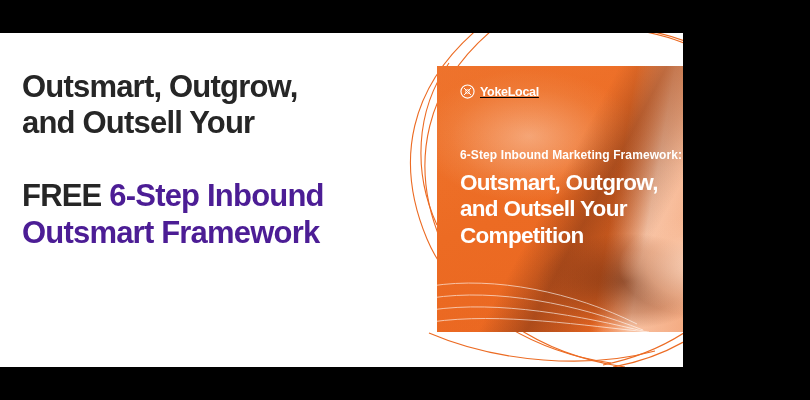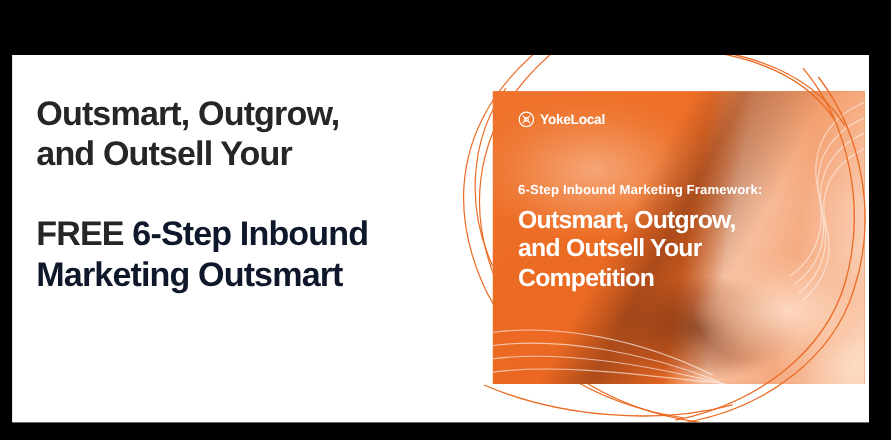--- a/index.html
+++ b/index.html
@@ -15,47 +15,46 @@
   #stage {
     position: relative;
     width: 810px;
     height: 400px;
     background: #000000;
   }
 
   
   #card {
     position: absolute;
-    left: 11px;
+    left: 0;
     top: 33px;
-    width: 779px;
+    width: 683px;
     height: 334px;
     background: #ffffff;
     overflow: hidden;
-    margin-top: 17px;
   }
 
   
   #left-col {
     position: absolute;
     left: 22px;
     top: 36px;
     width: 370px;
   }
 
   #headline {
     margin: 0;
     font-size: 31px;
     line-height: 1.175;
     font-weight: 700;
     letter-spacing: -0.8px;
     color: #262626;
     font-family: "Liberation Sans", sans-serif;
   }
-  #headline .accent { color: #0f172a; }
+  #headline .accent { color: #4c1d95; }
 
   #cta-button {
     position: absolute;
     left: 22px;
     top: 243px;
     width: 232px;
     height: 45px;
     background: #ec6b23;
     border: none;
     border-radius: 0;
@@ -128,20 +127,21 @@
   .photo-lines { position: absolute; inset: 0; }
 
   #logo {
     position: absolute;
     left: 23px;
     top: 18px;
     display: flex;
     align-items: flex-end;
     gap: 5px;
     z-index: 4;
+    text-decoration: underline;
   }
   #logo-text {
     color: #ffffff;
     font-size: 12.5px;
     font-weight: 700;
     letter-spacing: -0.3px;
     font-family: "Liberation Sans", sans-serif;
     white-space: nowrap;
   }
 
@@ -176,21 +176,21 @@
 <div id="stage">
 
   <div id="card">
 
     <div id="left-col">
       <h1 id="headline">
         <span>Outsmart, Outgrow,</span><br>
         <span>and Outsell Your</span><br>
         <br>
         <span>FREE </span><span class="accent">6-Step Inbound</span><br>
-        <span class="accent">Marketing Outsmart</span>
+        <span class="accent">Outsmart Framework</span>
       </h1>
     </div>
 
 
     <div id="right-col">
 
       <svg id="swoosh-back" viewBox="0 0 390 334">
         <g fill="none" stroke="#ec6b23" stroke-width="1.1">
           <path d="M96,-10 C18,52 6,130 38,206 C66,272 140,318 222,330"></path>
           <path d="M112,-10 C34,50 20,132 52,208 C82,276 152,322 236,334"></path>

